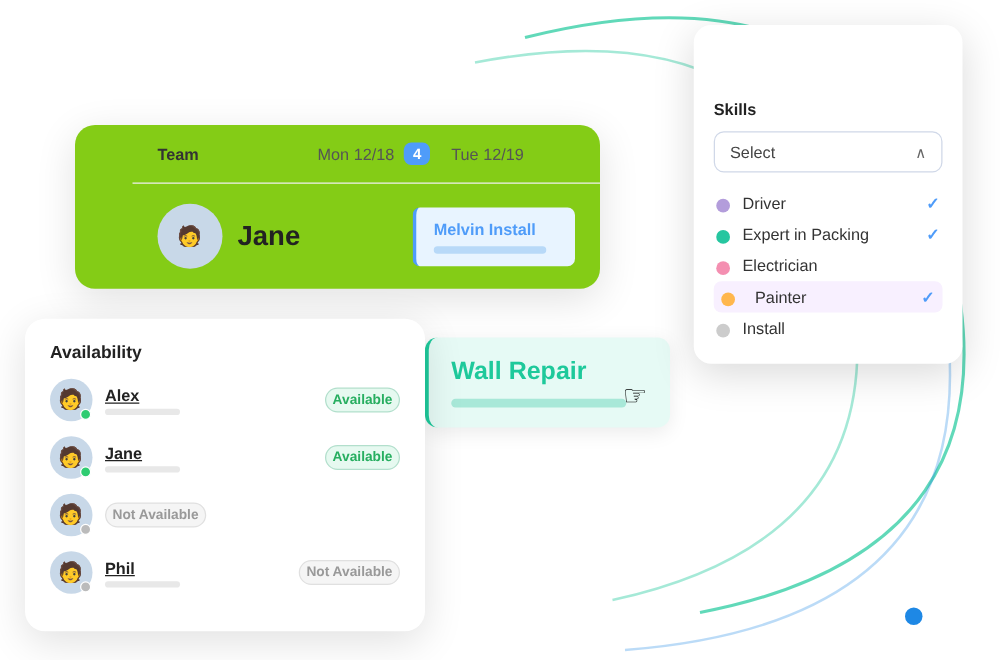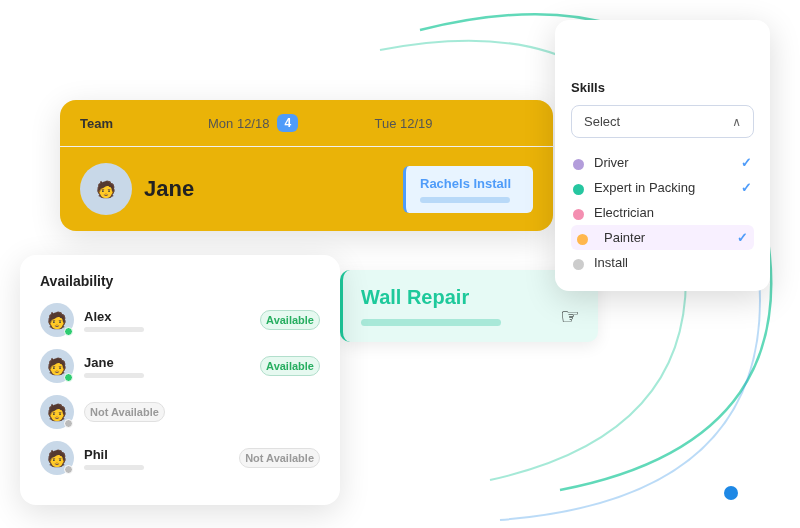--- a/index.html
+++ b/index.html
@@ -19,26 +19,27 @@
       width: 100%; height: 100%;
       pointer-events: none;
       z-index: 0;
     }
 
     
     .schedule-card {
       position: absolute;
       top: 100px;
       left: 60px;
-      width: 493px;
-      background: #eab308;
+      width: 420px;
+      background: #84cc16;
       border-radius: 16px;
       box-shadow: 0 8px 32px rgba(0,0,0,0.12);
       overflow: hidden;
       z-index: 2;
+      padding-left: 46px;
     }
     .schedule-header {
       display: flex;
       align-items: center;
       padding: 14px 20px;
       border-bottom: 1px solid #f0f0f0;
       gap: 8px;
     }
     .schedule-col-team {
       width: 120px;
@@ -159,20 +160,21 @@
       border-radius: 50%;
       border: 1.5px solid #fff;
     }
     .dot-green { background: #2ecc71; }
     .dot-gray { background: #bbb; }
     .avail-name {
       font-size: 13px;
       font-weight: 600;
       color: #222;
       flex: 1;
+      text-decoration: underline;
     }
     .avail-bar {
       height: 5px;
       background: #e8e8e8;
       border-radius: 3px;
       width: 60px;
       margin-top: 3px;
     }
     .avail-badge {
       font-size: 11px;
@@ -189,21 +191,21 @@
       background: #f5f5f5;
       color: #999;
       border: 1px solid #e0e0e0;
     }
 
     
     .wall-repair-card {
       position: absolute;
       top: 270px;
       left: 340px;
-      width: 258px;
+      width: 196px;
       background: #e6faf5;
       border-left: 3px solid #1ec99b;
       border-radius: 10px;
       padding: 16px 18px;
       z-index: 2;
       box-shadow: 0 4px 16px rgba(0,0,0,0.08);
     }
     .wall-repair-label {
       font-size: 20px;
       font-weight: 700;
@@ -322,21 +324,21 @@
     </div>
     <div class="schedule-col-date2">Tue 12/19</div>
   </div>
   <div class="schedule-body">
     <div class="schedule-row">
       <div class="avatar-lg">
         <span>🧑</span>
       </div>
       <span class="person-name">Jane</span>
       <div class="schedule-task">
-        <div class="task-label">Rachels Install</div>
+        <div class="task-label">Melvin Install</div>
         <div class="task-bar"></div>
       </div>
     </div>
   </div>
 </div>
 
 <div class="availability-card">
   <div class="availability-title">Availability</div>
 
   <div class="avail-row">

